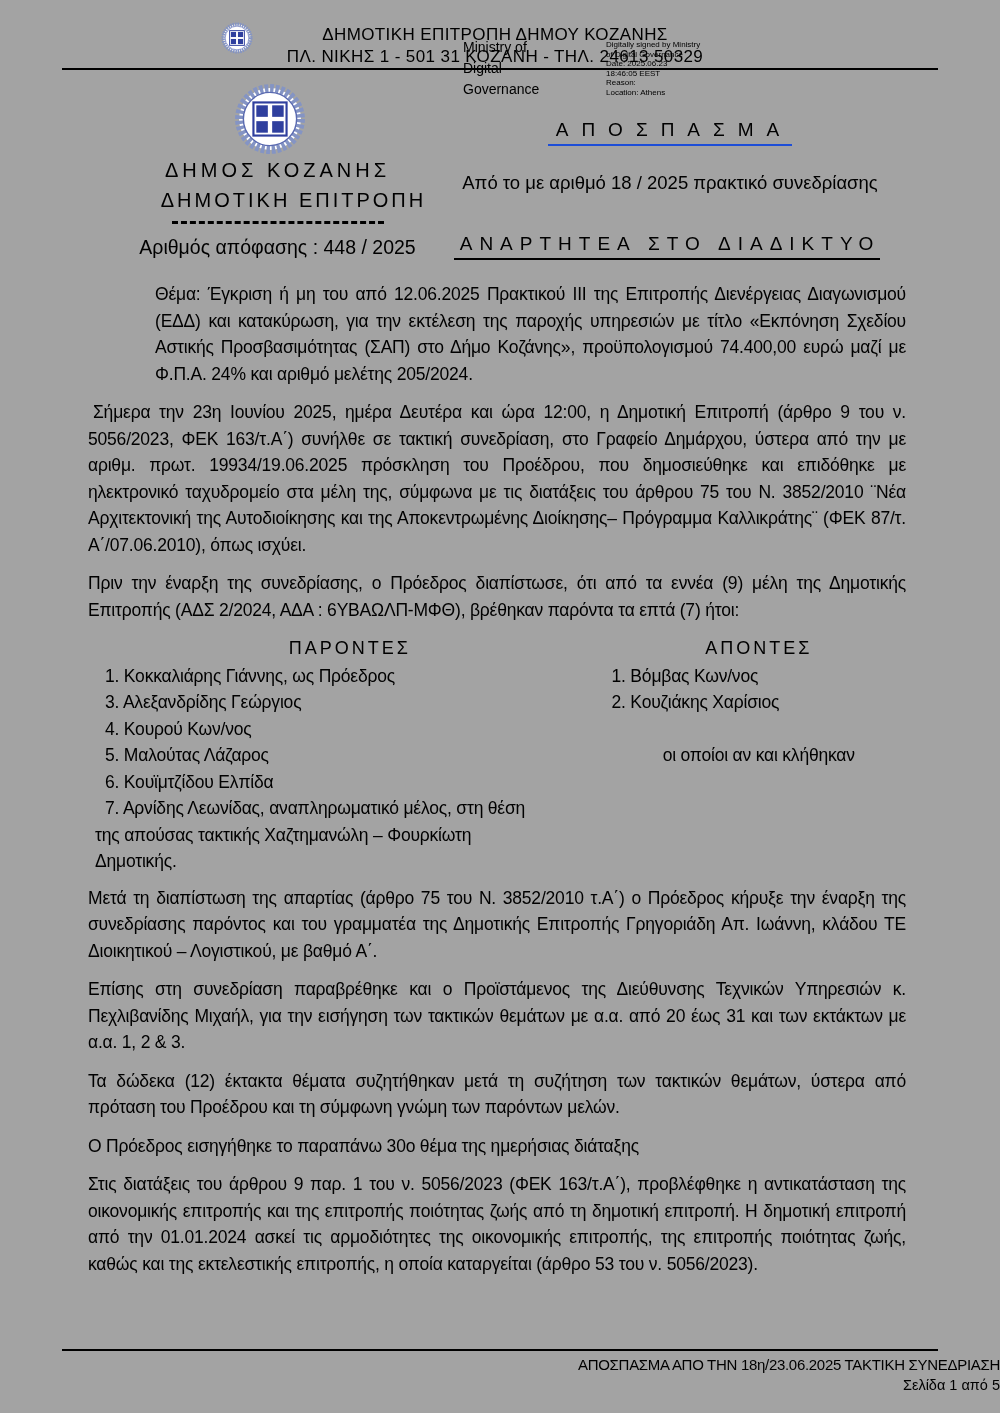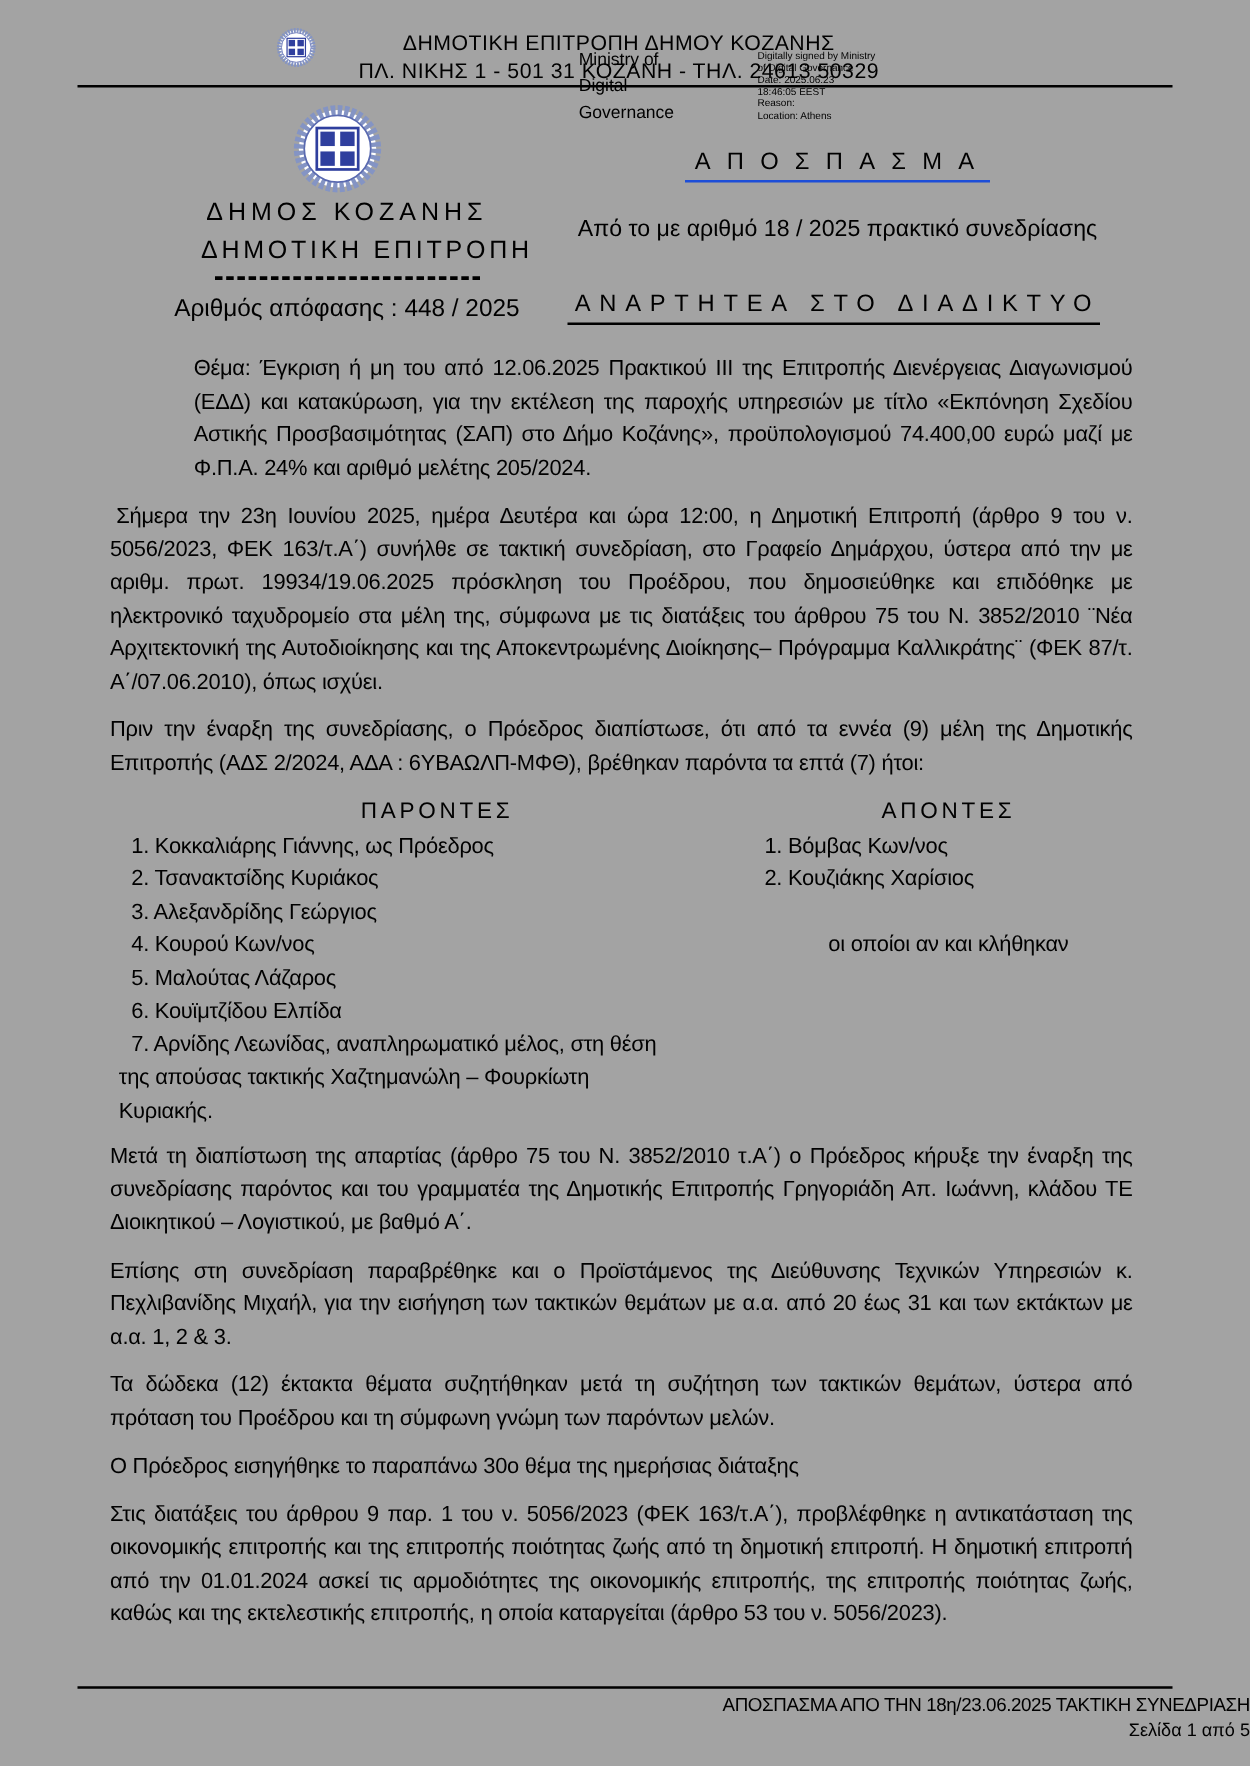--- a/index.html
+++ b/index.html
@@ -118,28 +118,27 @@
     <p>Πριν την έναρξη της συνεδρίασης, ο Πρόεδρος διαπίστωσε, ότι από τα εννέα (9) μέλη της Δημοτικής Επιτροπής (ΑΔΣ 2/2024, ΑΔΑ : 6ΥΒΑΩΛΠ-ΜΦΘ), βρέθηκαν παρόντα τα επτά (7) ήτοι:</p>
 
     <div class="attendance">
       <div class="att-headers">
         <div class="att-header">ΠΑΡΟΝΤΕΣ</div>
         <div class="att-header">ΑΠΟΝΤΕΣ</div>
       </div>
       <div class="att-cols">
         <div class="present-col">
           <div class="att-line member">1. Κοκκαλιάρης Γιάννης, ως Πρόεδρος</div>
-          <div class="att-line member">2. Τσανακτσίδης Κυριάκος</div>
           <div class="att-line member">3. Αλεξανδρίδης Γεώργιος</div>
           <div class="att-line member">4. Κουρού Κων/νος</div>
           <div class="att-line member">5. Μαλούτας Λάζαρος</div>
           <div class="att-line member">6. Κουϊμτζίδου Ελπίδα</div>
           <div class="att-line member">7. Αρνίδης Λεωνίδας, αναπληρωματικό μέλος, στη θέση</div>
           <div class="att-line">της απούσας τακτικής Χαζτημανώλη – Φουρκίωτη</div>
-          <div class="att-line">Κυριακής.</div>
+          <div class="att-line">Δημοτικής.</div>
         </div>
         <div class="absent-col">
           <div class="att-line">1. Βόμβας Κων/νος</div>
           <div class="att-line">2. Κουζιάκης Χαρίσιος</div>
           <div class="blank-row"></div>
           <div class="att-line note">οι οποίοι αν και κλήθηκαν</div>
         </div>
       </div>
     </div>
 

